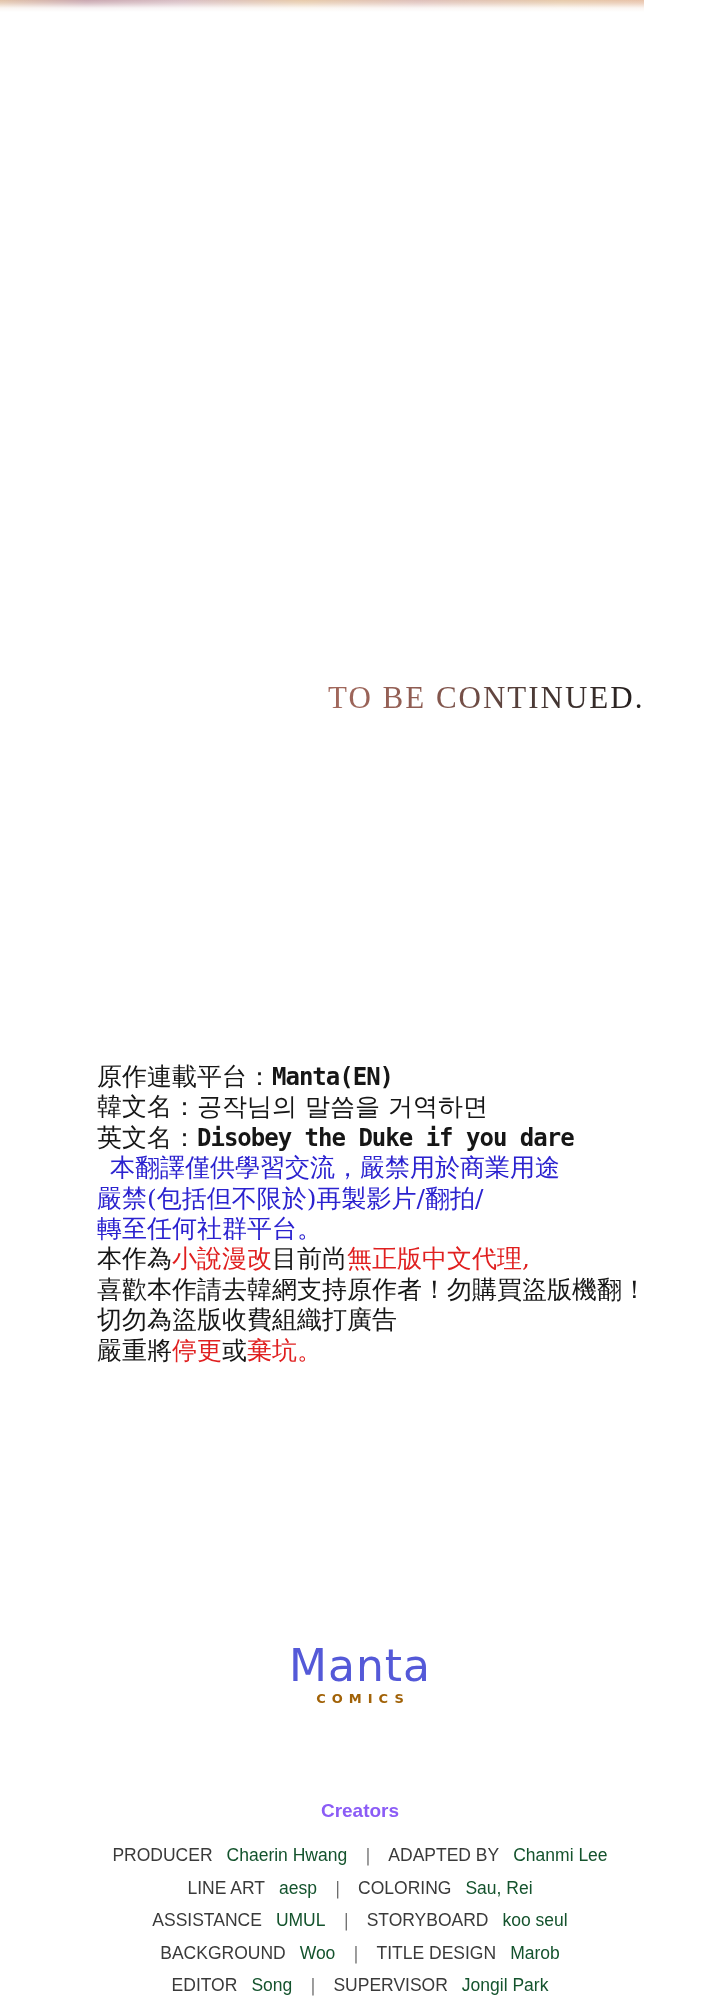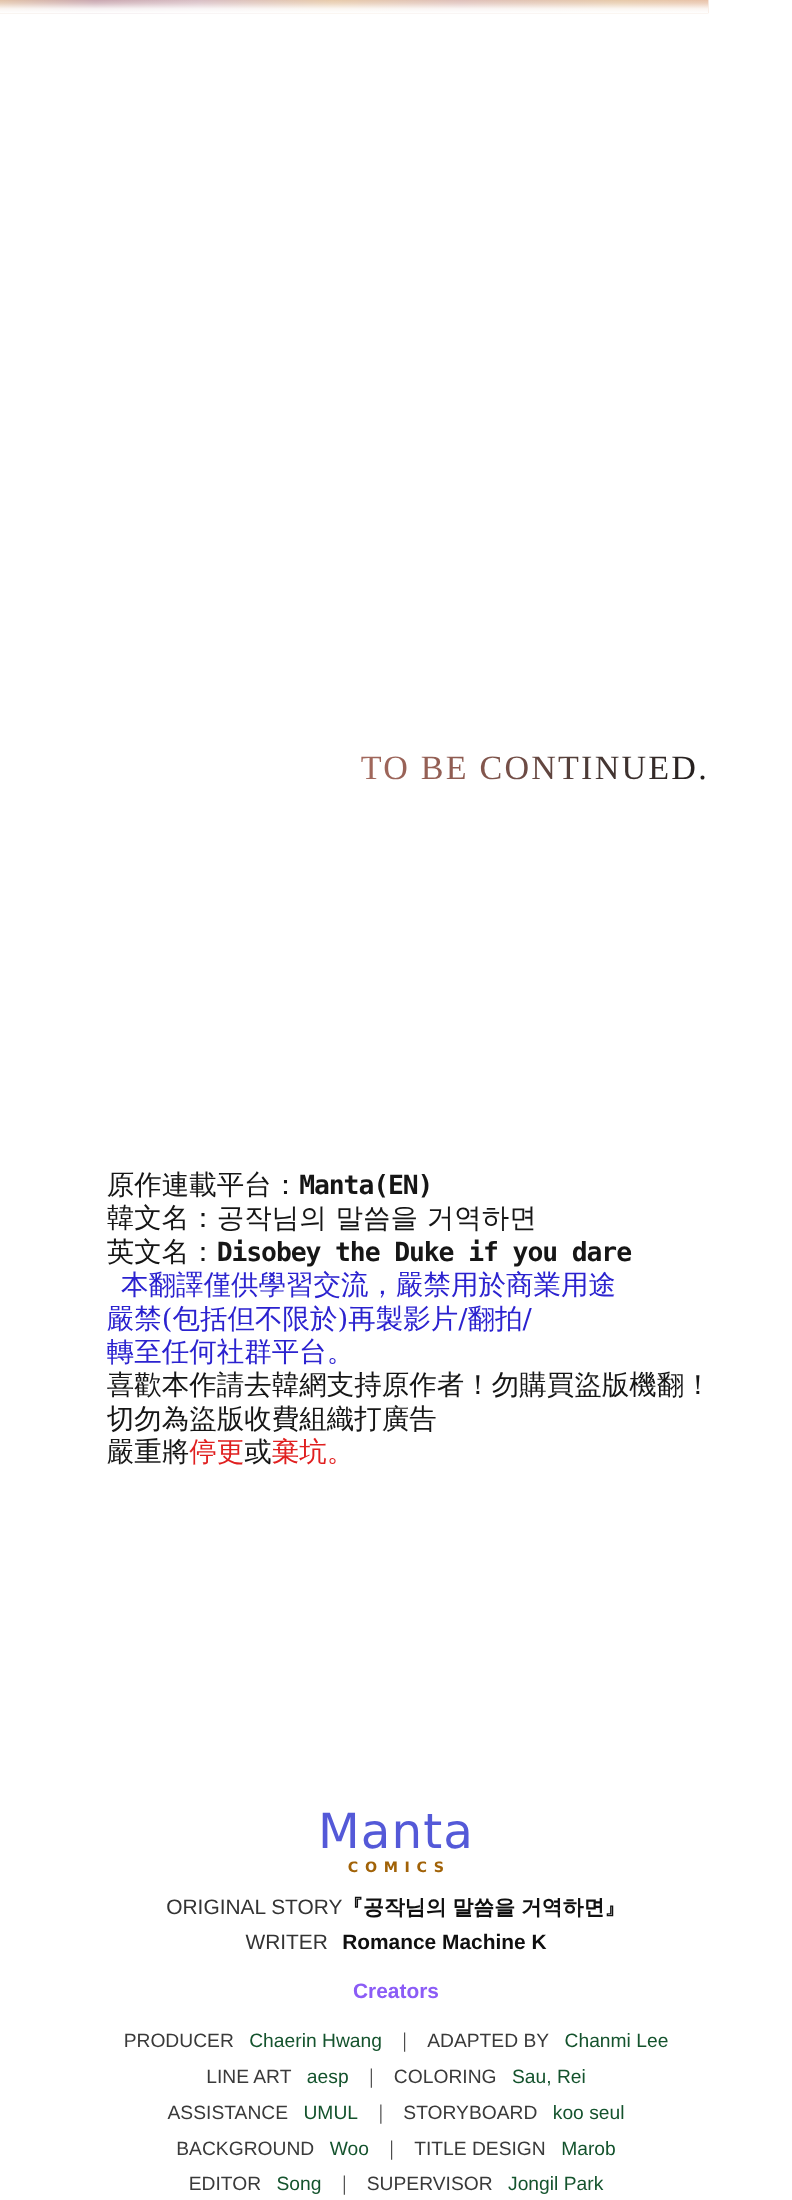--- a/index.html
+++ b/index.html
@@ -100,43 +100,38 @@
     <div class="nline indent">
       <span class="blue">本翻譯僅供學習交流，嚴禁用於商業用途</span>
     </div>
     <div class="nline">
       <span class="blue">嚴禁(包括但不限於)再製影片/翻拍/</span>
     </div>
     <div class="nline">
       <span class="blue">轉至任何社群平台。</span>
     </div>
     <div class="nline">
+      <span>本作為</span><span class="red">小說漫改</span><span>目前尚</span><span class="red">無正版中文代理,</span>
+    </div>
+    <div class="nline">
       <span>喜歡本作請去韓網支持原作者！勿購買盜版機翻！</span>
     </div>
     <div class="nline">
       <span>切勿為盜版收費組織打廣告</span>
     </div>
     <div class="nline">
       <span>嚴重將</span><span class="red">停更</span><span>或</span><span class="red">棄坑。</span>
     </div>
   </div>
 
   <div class="logo">
     <div class="logo-word">Manta</div>
     <div class="logo-sub">COMICS</div>
   </div>
 
-  <div class="credits-top">
-    <div>
-      <span>ORIGINAL STORY</span><span class="bold-title">『공작님의 말씀을 거역하면』</span>
-    </div>
-    <div>
-      <span>WRITER</span><span class="writer-name">Romance Machine K</span>
-    </div>
-  </div>
 
   <div class="creators-heading">Creators</div>
 
   <div class="credit-rows">
     <div>
       <span>PRODUCER</span><span class="name">Chaerin Hwang</span><span class="sep">｜</span><span>ADAPTED BY</span><span class="name">Chanmi Lee</span>
     </div>
     <div>
       <span>LINE ART</span><span class="name">aesp</span><span class="sep">｜</span><span>COLORING</span><span class="name">Sau, Rei</span>
     </div>

